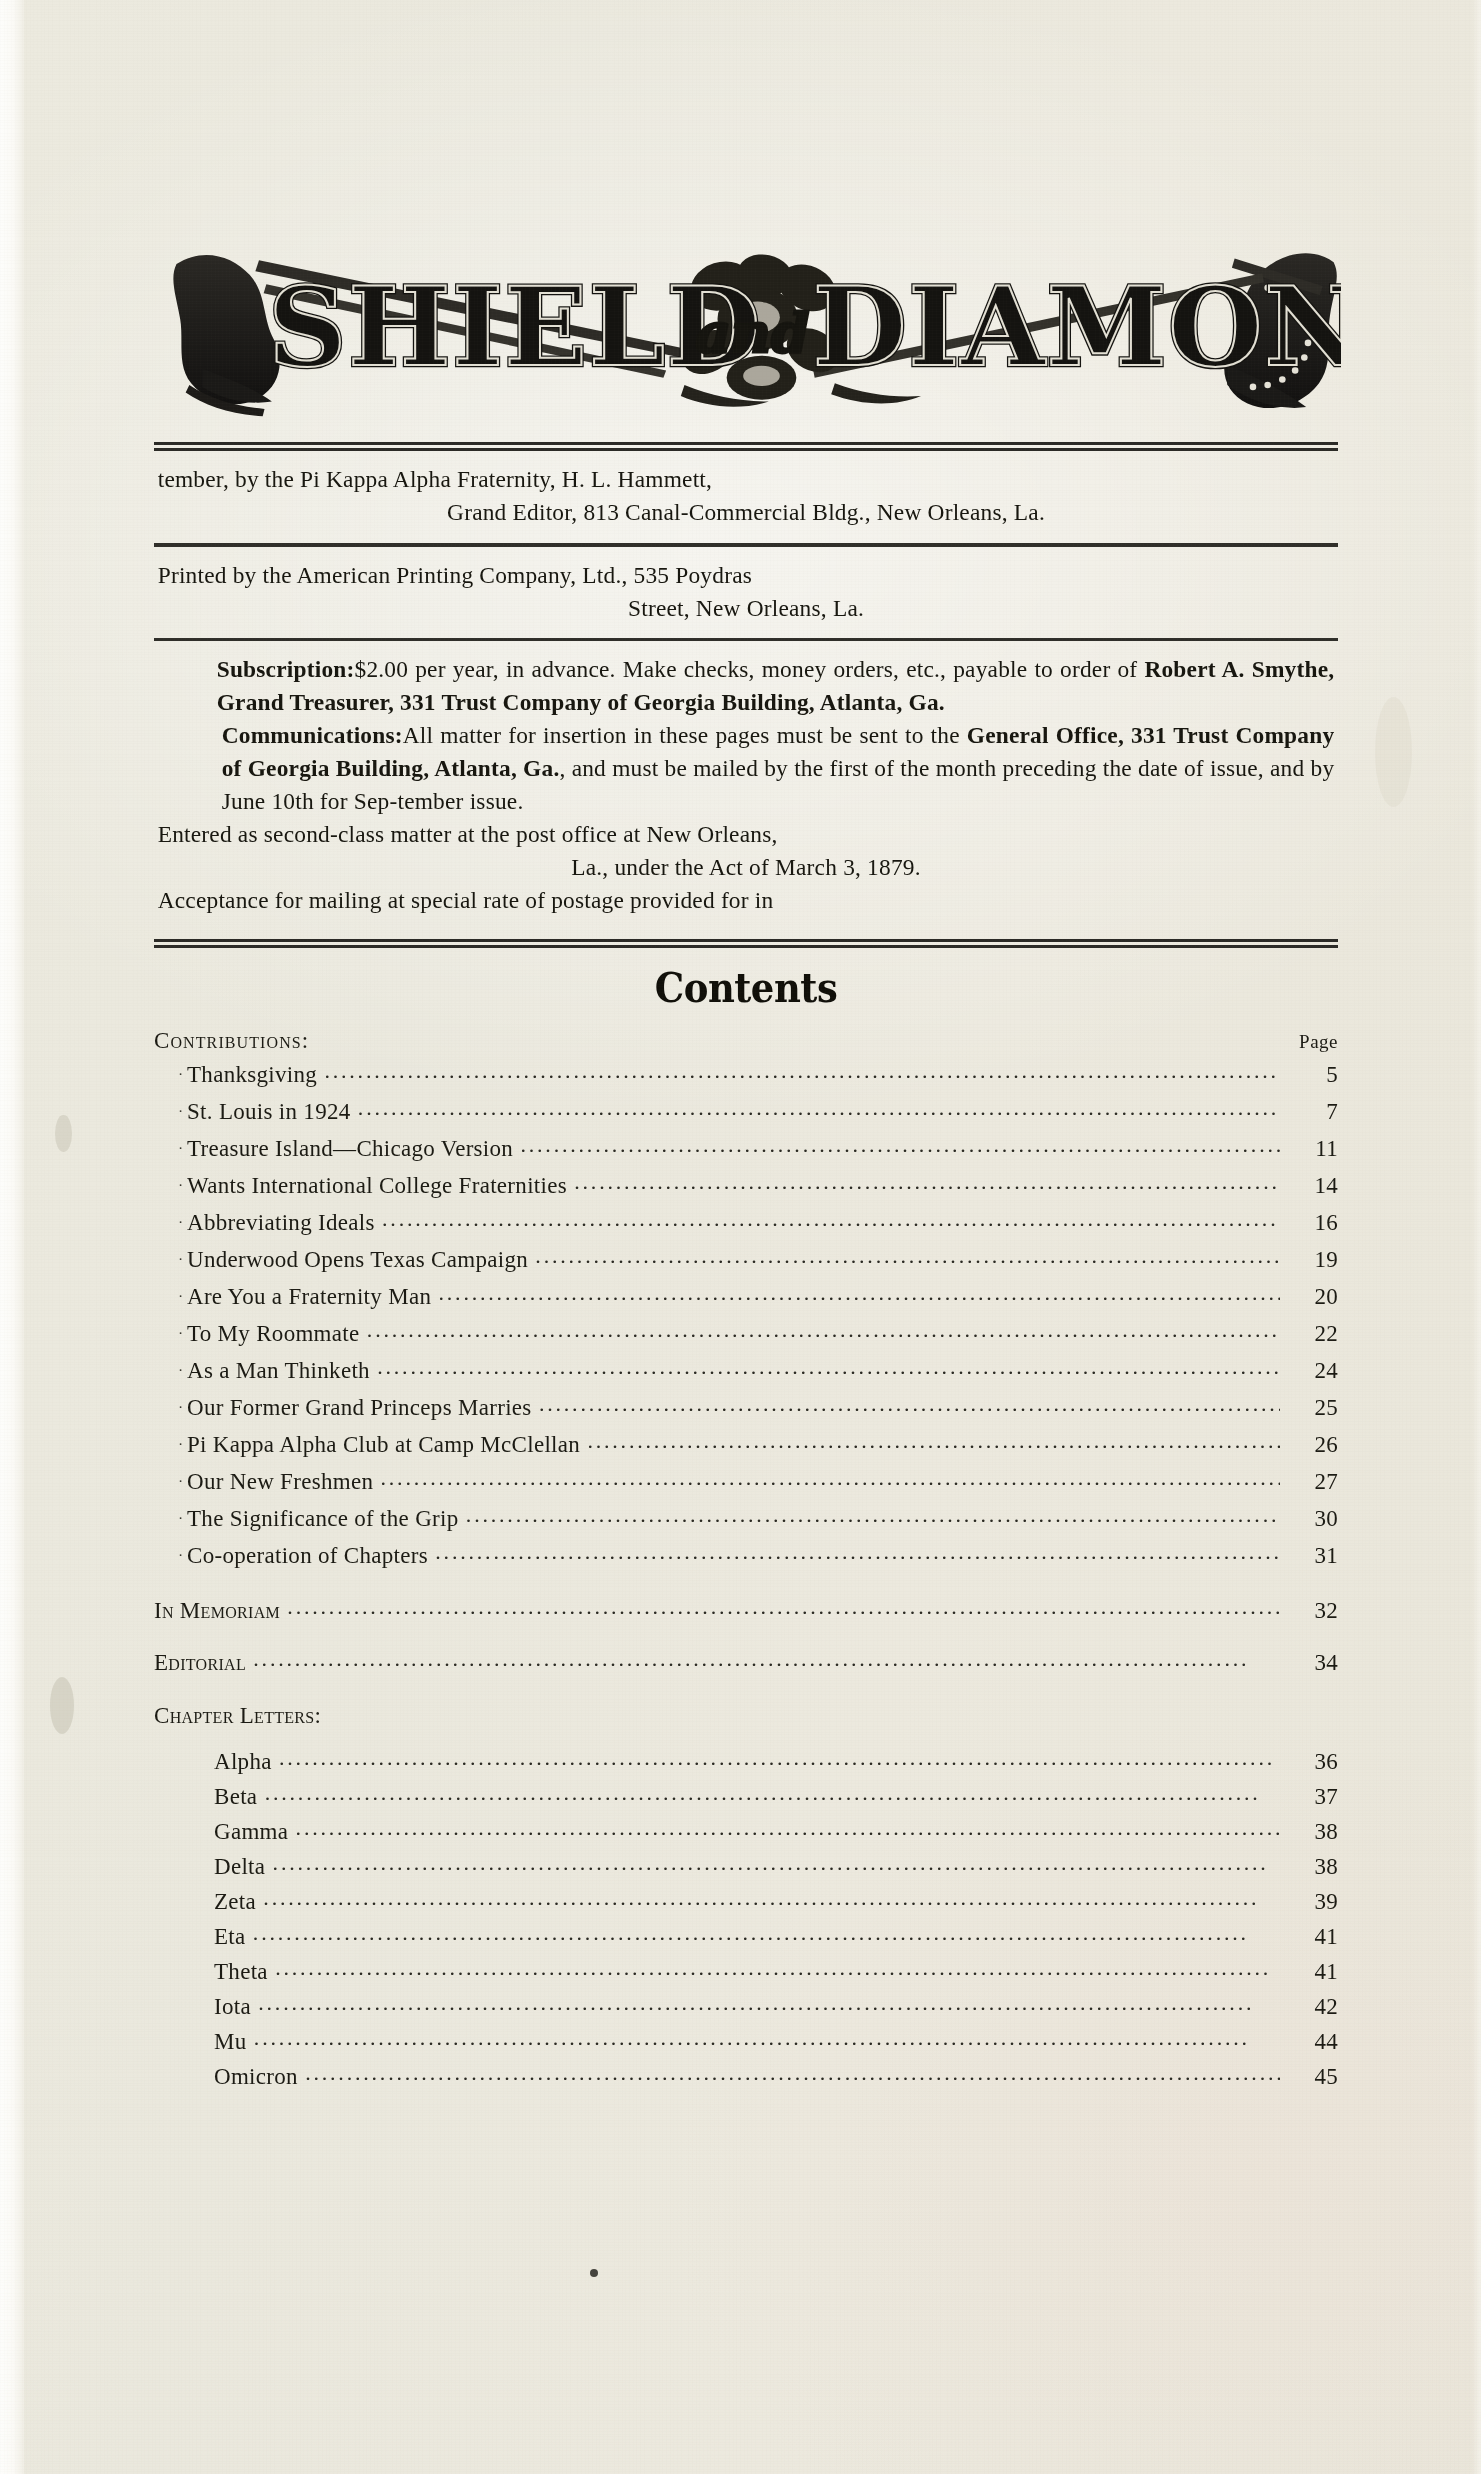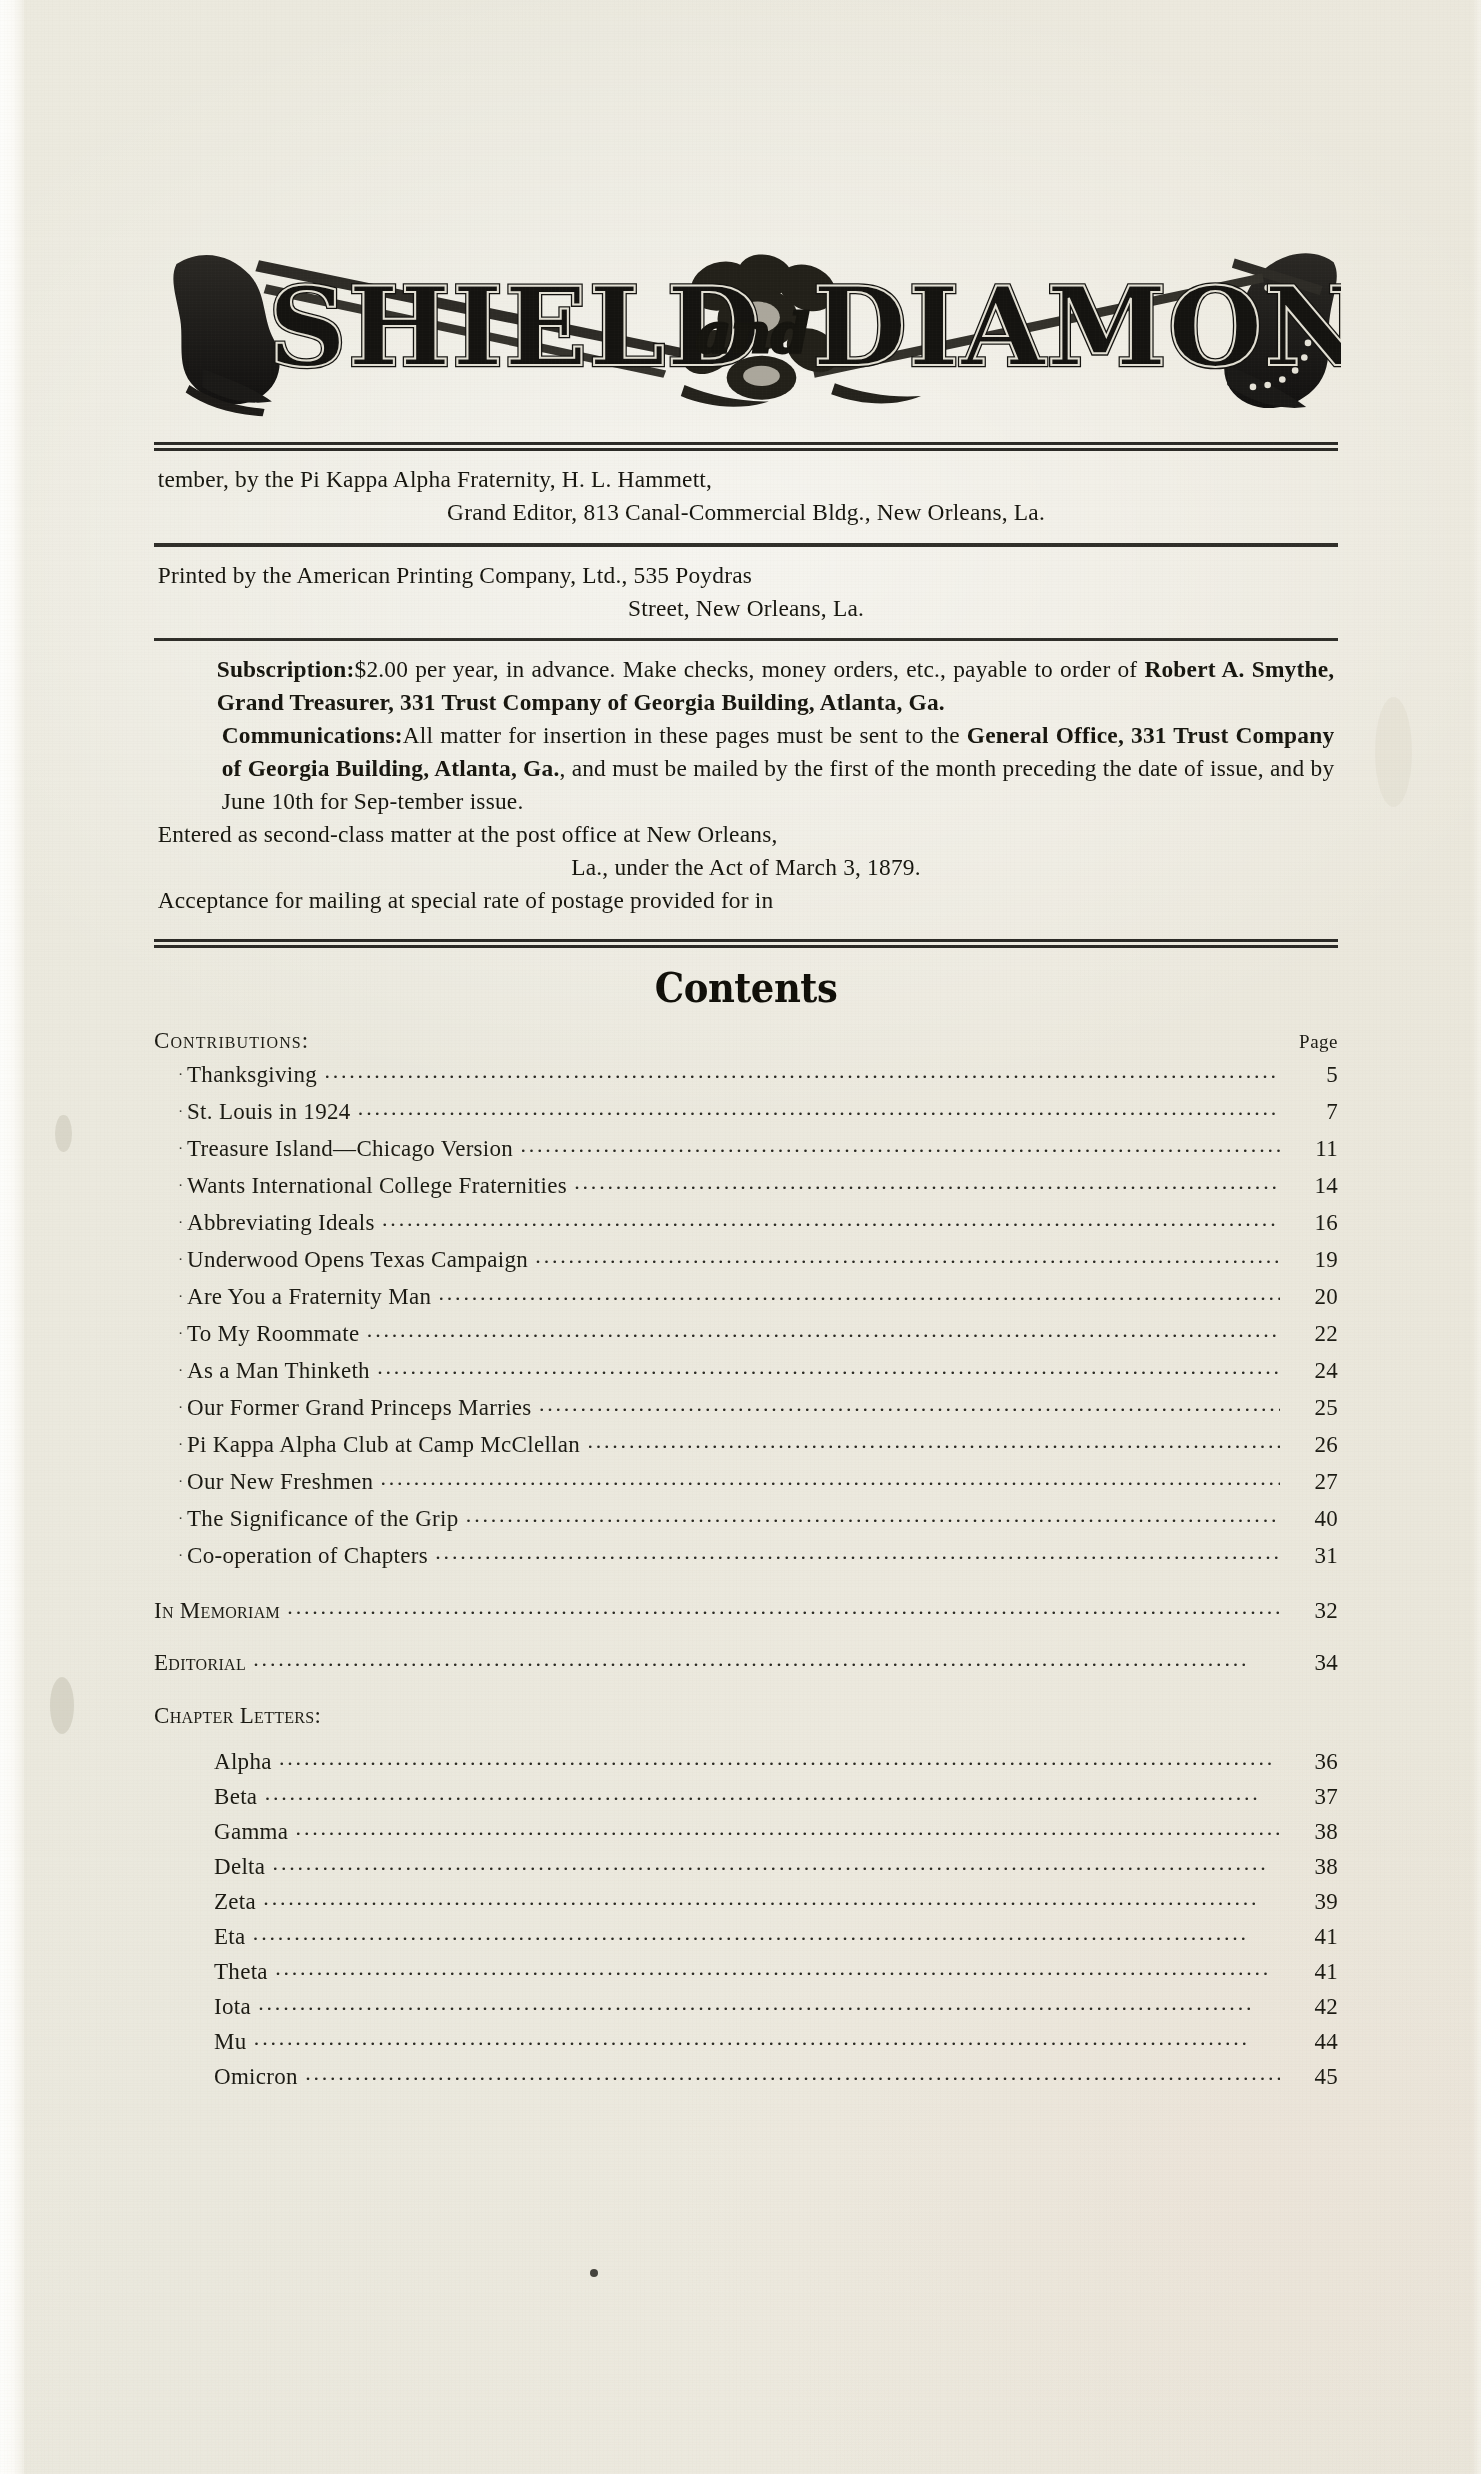--- a/index.html
+++ b/index.html
@@ -425,21 +425,21 @@
           <div class="toc-row indent1">
             <span class="speck">·</span>
             <span class="label">Our New Freshmen</span>
             <span class="leader"></span>
             <span class="pageno">27</span>
           </div>
           <div class="toc-row indent1">
             <span class="speck">·</span>
             <span class="label">The Significance of the Grip</span>
             <span class="leader"></span>
-            <span class="pageno">40</span>
+            <span class="pageno">30</span>
           </div>
           <div class="toc-row indent1">
             <span class="speck">·</span>
             <span class="label">Co-operation of Chapters</span>
             <span class="leader"></span>
             <span class="pageno">31</span>
           </div>
         </div>
 
       <div class="toc-row section">

